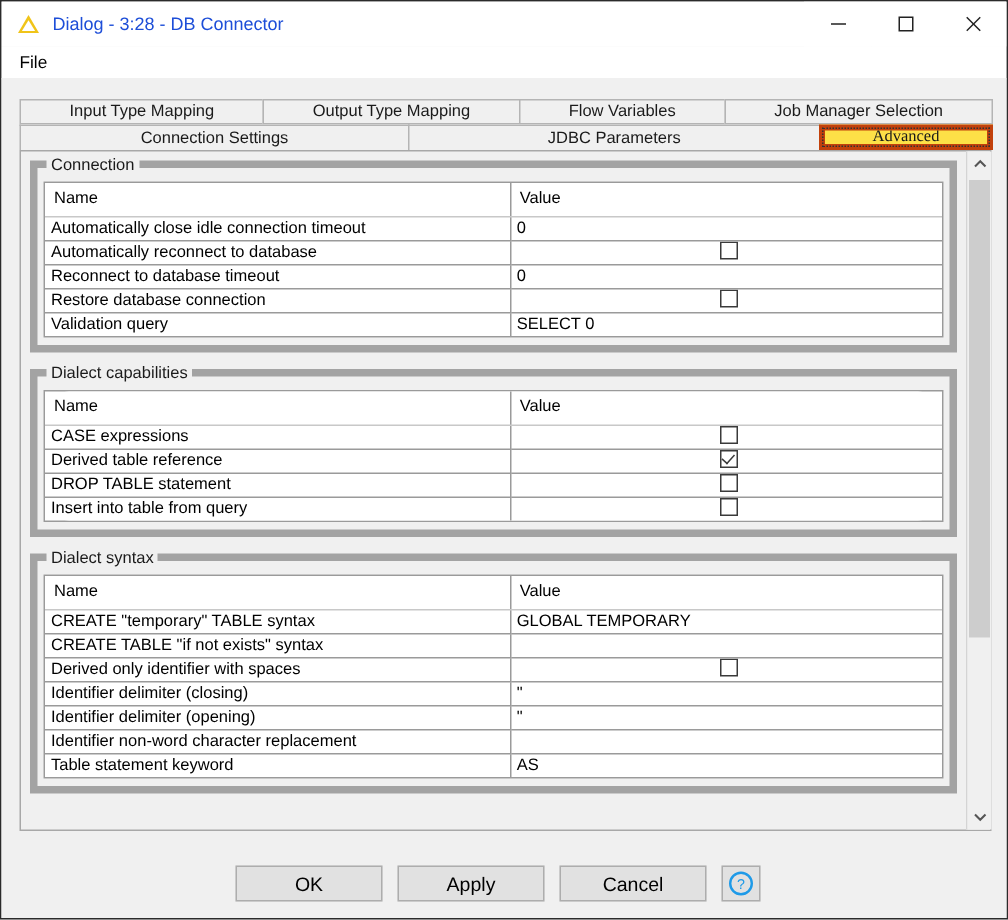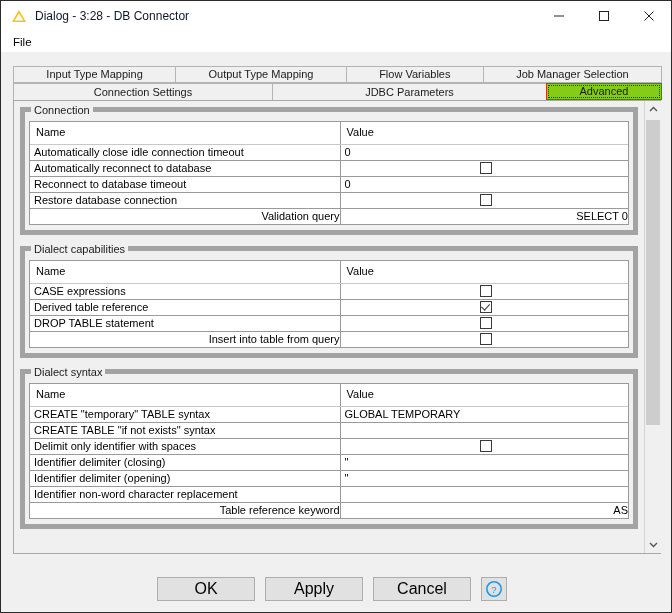--- a/index.html
+++ b/index.html
@@ -24,21 +24,21 @@
   }
   .title-icon {
     width: 16px; height: 16px;
     margin-left: 10px; margin-right: 8px;
     position: relative;
     flex: 0 0 auto;
   }
   .title-icon svg { display: block; }
   .title-text {
     font-size: 12px;
-    color: #0f172a;
+    color: #1d4ed8;
     white-space: nowrap;
   }
   .winbtns {
     position: absolute;
     right: 0; top: 0;
     height: 30px;
     display: flex;
   }
   .winbtn {
     width: 45px; height: 30px;
@@ -93,26 +93,27 @@
     border: 1px solid #b4b4b4;
     border-bottom: none;
     margin-right: -1px;
     white-space: nowrap;
     overflow: hidden;
     line-height: 1;
   }
   .tabrow.row1 .tab { border-bottom: 1px solid #b4b4b4; }
   .tabrow.row2 { position: relative; }
   .tab.selected {
-    background: #84cc16;
-    border: 1px solid #c2410c;
+    background: #fde047;
+    border: 4px solid #c2410c;
     outline: 1px dotted #333;
     outline-offset: -3px;
     z-index: 3;
     position: relative;
+    font-family: Liberation Serif, serif;
   }
 
   
   .panel {
     position: absolute;
     left: 12px; right: 10px;
     top: 48px; bottom: 58px;
     background: #f0f0f0;
     border: 1px solid #a8a8a8;
     display: flex;
@@ -167,21 +168,21 @@
     white-space: nowrap;
     line-height: 15px;
   }
   table.grid th {
     background: #ffffff;
     border-bottom: 1px solid #c8c8c8;
     height: 22px;
     line-height: 21px;
     padding-left: 6px;
   }
-  table.grid tr:last-child td { border-bottom: none; text-align: right; }
+  table.grid tr:last-child td { border-bottom: none; }
   table.grid td:last-child, table.grid th:last-child { border-right: none; }
   .col-name { width: 310px; }
   .cell-num { text-align: right; padding-right: 4px; }
   .cell-center { text-align: center; padding-left: 0; }
   .quote-val { font-size: 9px; vertical-align: top; }
 
   .cb {
     display: inline-block;
     width: 12px; height: 12px;
     border: 1.4px solid #3a3a3a;
@@ -235,21 +236,21 @@
     display: flex;
     justify-content: center;
     align-items: center;
     gap: 0;
     padding-right: 8px;
   }
   .btn {
     width: 98px; height: 24px;
     background: #e1e1e1;
     border: 1px solid #adadad;
-    font-size: 16px;
+    font-size: 13px;
     color: #000;
     display: flex; align-items: center; justify-content: center;
     margin-right: 10px;
   }
   .btn-help {
     width: 26px; height: 24px;
     background: #e1e1e1;
     border: 1px solid #adadad;
     display: flex; align-items: center; justify-content: center;
     margin-right: 0;
@@ -397,39 +398,39 @@
             </tr>
             <tr>
               <td>CREATE "temporary" TABLE syntax</td>
               <td>GLOBAL TEMPORARY</td>
             </tr>
             <tr>
               <td>CREATE TABLE "if not exists" syntax</td>
               <td></td>
             </tr>
             <tr>
-              <td>Delimit only identifier with spaces</td>
+              <td>Derived only identifier with spaces</td>
               <td class="cell-center">
                     <span class="cb-wrap"><span class="cb"></span></span>
                   </td>
             </tr>
             <tr>
               <td>Identifier delimiter (closing)</td>
               <td class="quote-val">"</td>
             </tr>
             <tr>
               <td>Identifier delimiter (opening)</td>
               <td class="quote-val">"</td>
             </tr>
             <tr>
               <td>Identifier non-word character replacement</td>
               <td></td>
             </tr>
             <tr>
-              <td>Table reference keyword</td>
+              <td>Table statement keyword</td>
               <td>AS</td>
             </tr>
           </tbody>
             </table>
         </div>
       </div>
 
     </div>
 
     <div class="vscroll">

